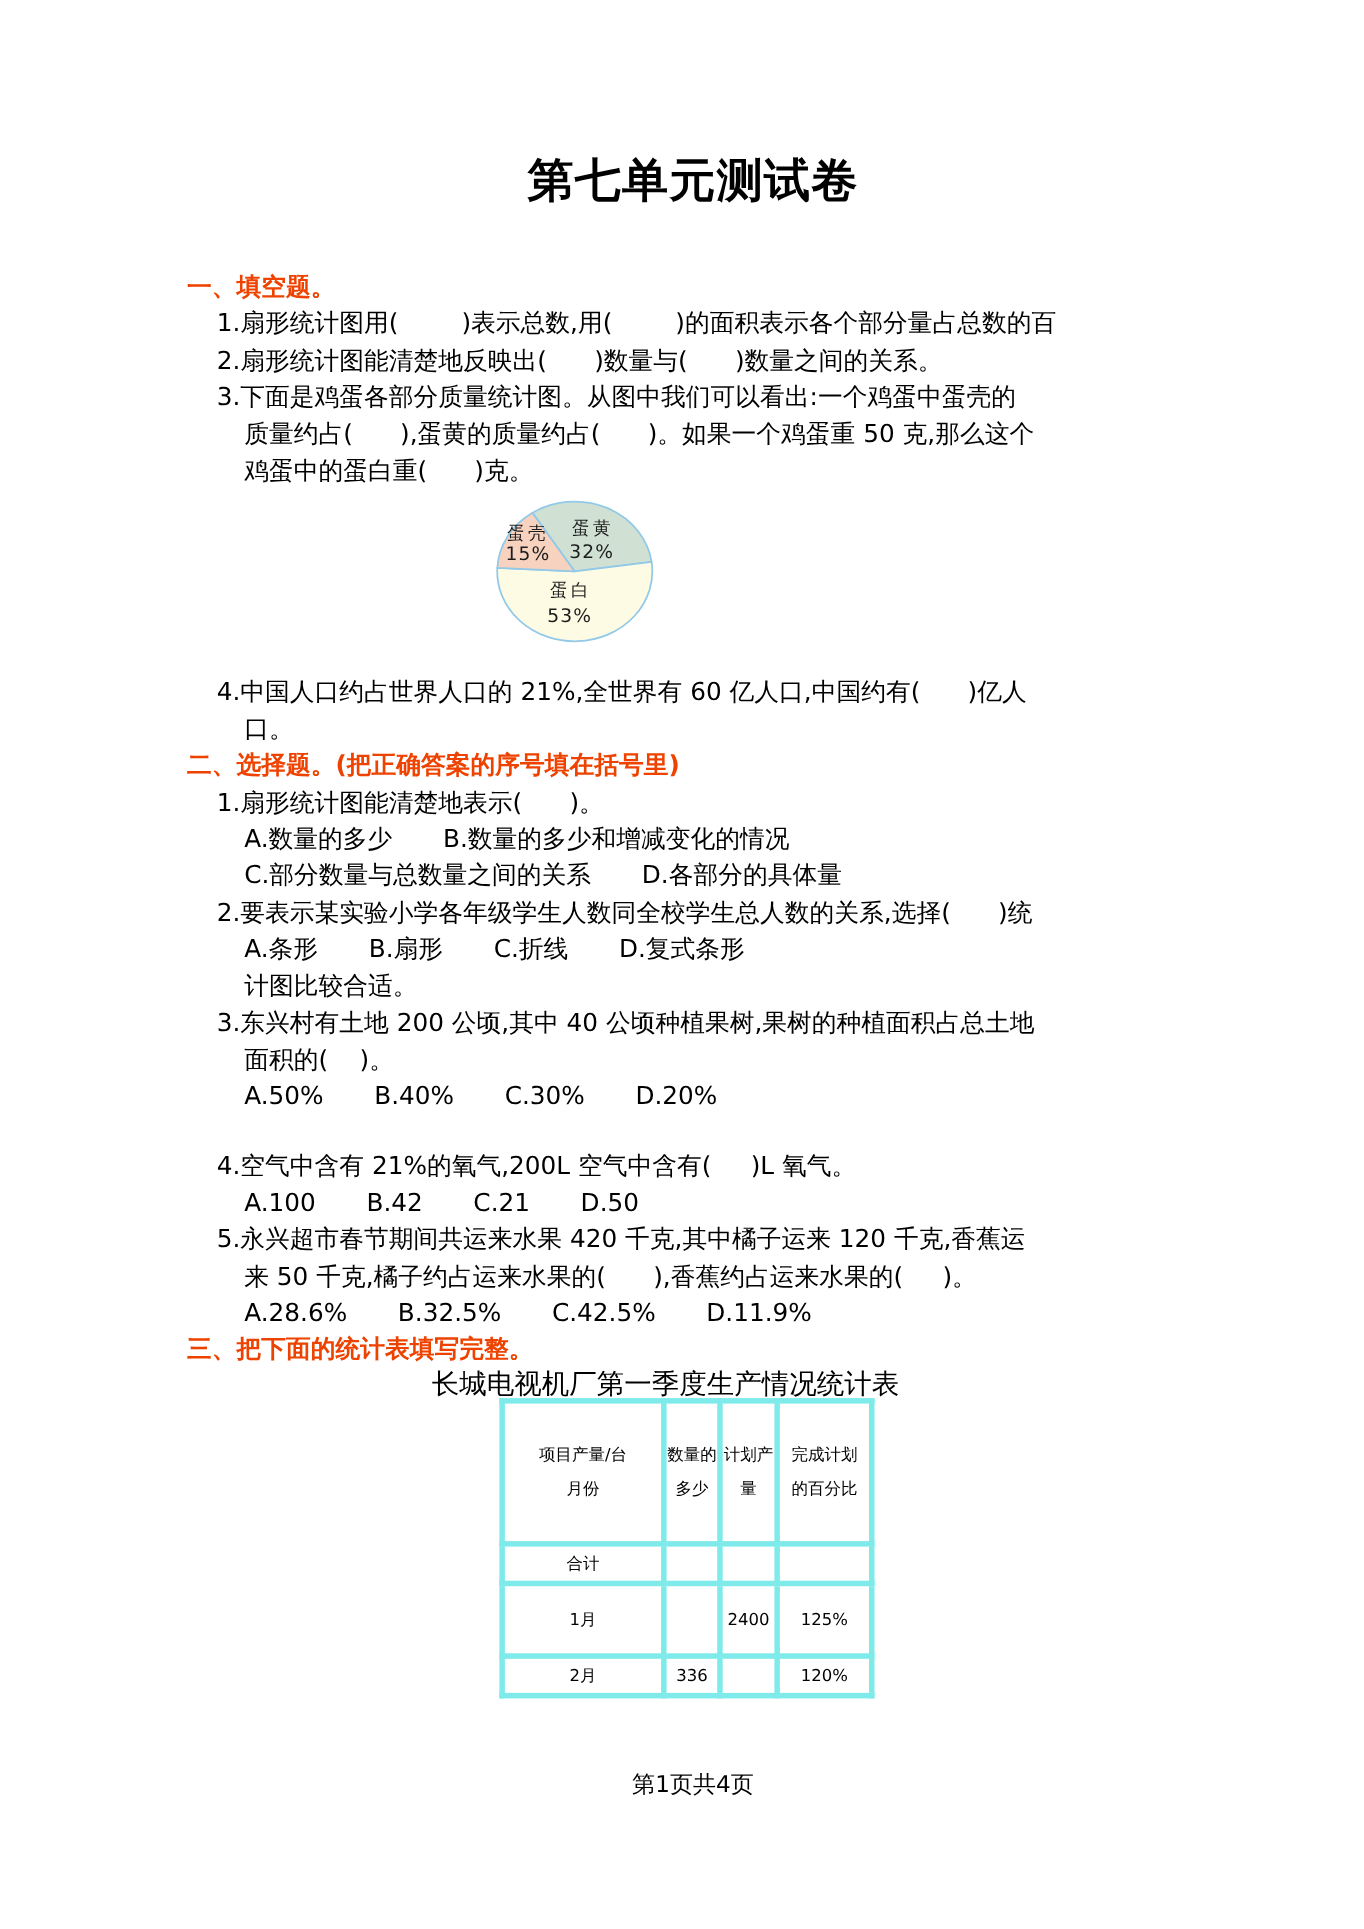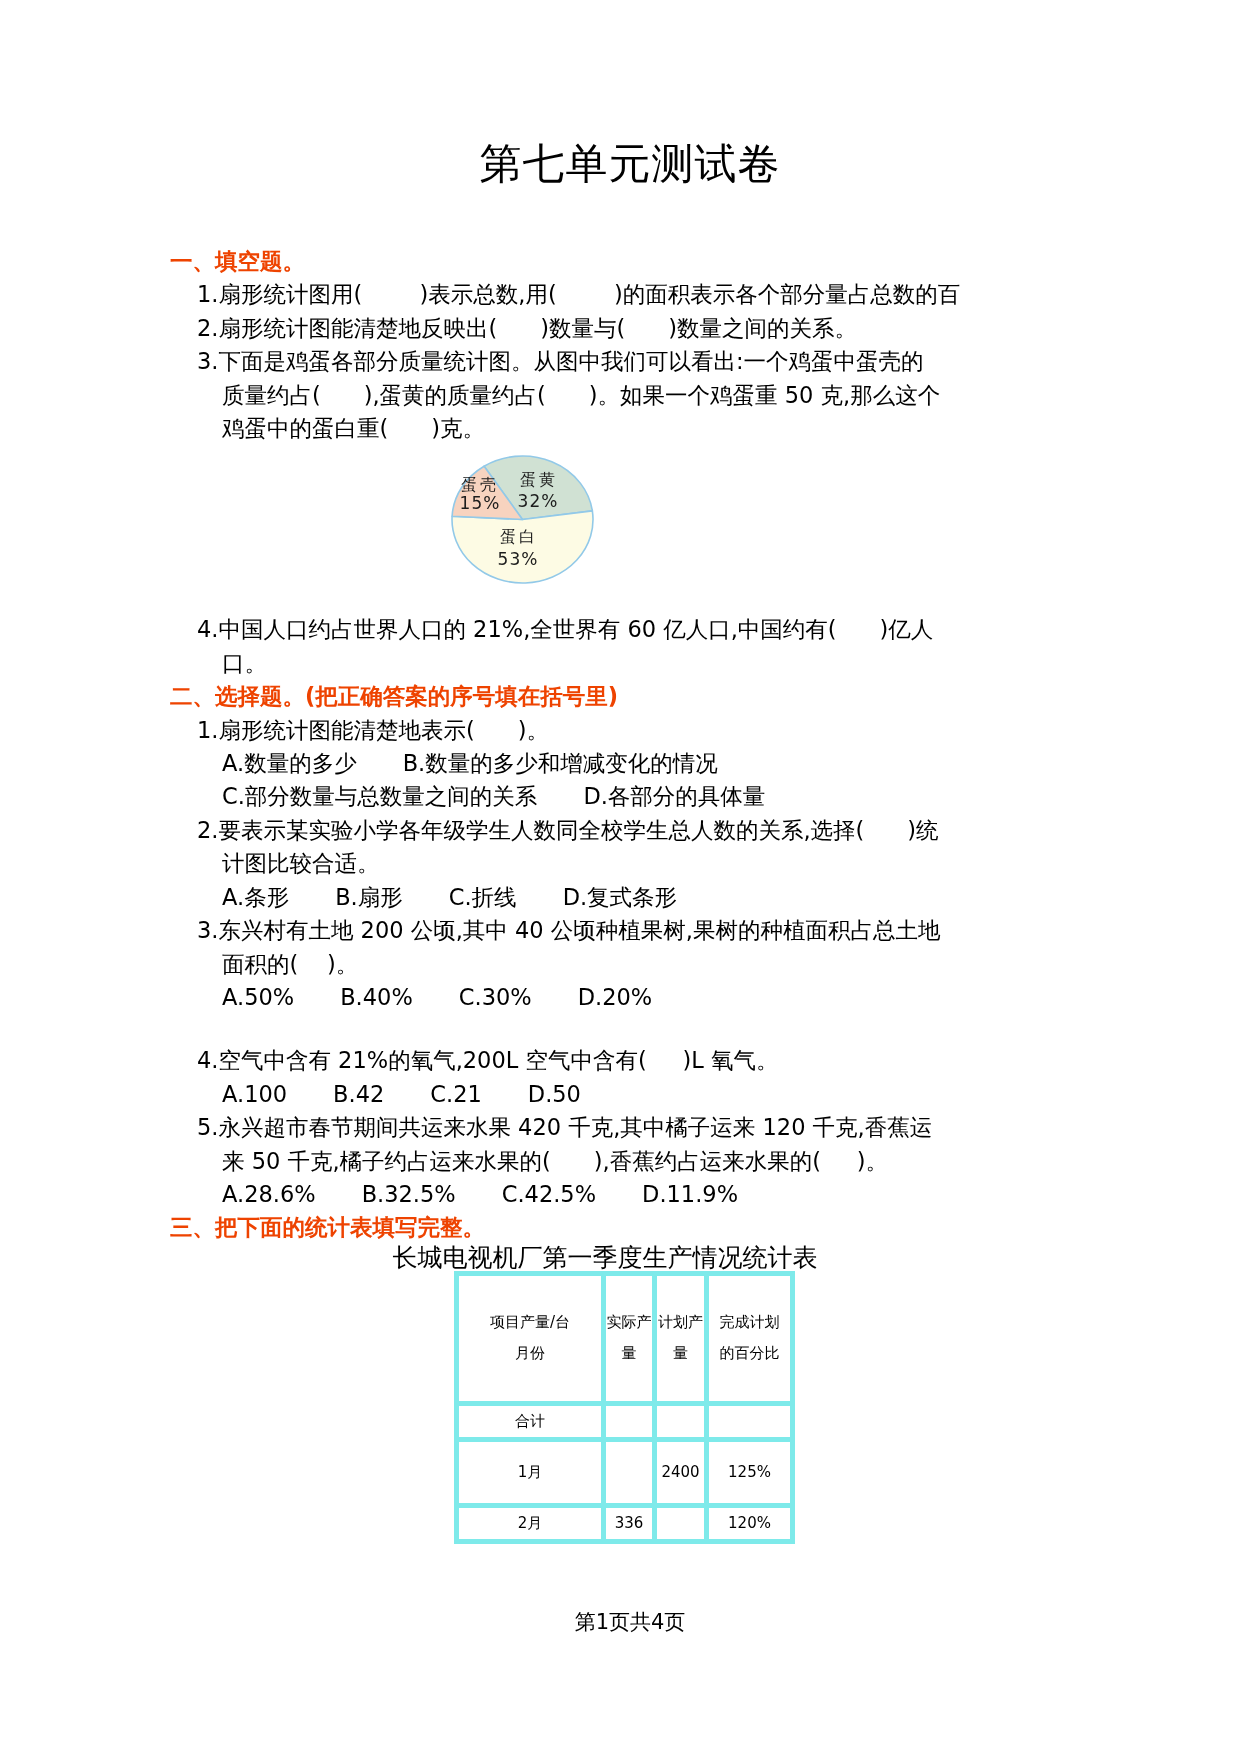--- a/index.html
+++ b/index.html
@@ -3,21 +3,21 @@
 <meta charset="utf-8">
 <style>
   html,body { margin:0; padding:0; }
   body {
     width:1240px; height:1754px; background:#ffffff; color:#000;
     font-family:"DejaVu Sans","Liberation Sans",sans-serif;
     overflow:hidden; position:relative;
   }
   .content { box-sizing:border-box; width:1240px; padding:138px 150px 0 170px; }
   .doc-title {
-    font-size:42px; line-height:52px; font-weight:400;
+    font-size:42px; line-height:52px; font-weight:700;
     text-align:center; letter-spacing:1px;
   }
   .sec-head {
     color:var(--accent,#ee4300); font-weight:700;
     font-size:22.5px; line-height:33.4px; white-space:pre-wrap;
   }
   .sec1-head { margin-top:55px; }
   .line { font-size:22.5px; line-height:33.4px; white-space:pre-wrap; }
   .item { margin-left:27px; }
   .cont { margin-left:52px; }
@@ -82,27 +82,27 @@
   <div class="line item">1.扇形统计图能清楚地表示(      )。</div>
   <div class="line opts">
     <span>A.数量的多少</span>
     <span>B.数量的多少和增减变化的情况</span>
   </div>
   <div class="line opts">
     <span>C.部分数量与总数量之间的关系</span>
     <span>D.各部分的具体量</span>
   </div>
   <div class="line item">2.要表示某实验小学各年级学生人数同全校学生总人数的关系,选择(      )统</div>
-  <div class="line cont">计图比较合适。</div>
   <div class="line opts">
     <span>A.条形</span>
     <span>B.扇形</span>
     <span>C.折线</span>
     <span>D.复式条形</span>
   </div>
+  <div class="line cont">计图比较合适。</div>
   <div class="line item">3.东兴村有土地 200 公顷,其中 40 公顷种植果树,果树的种植面积占总土地</div>
   <div class="line cont">面积的(    )。</div>
   <div class="line opts">
     <span>A.50%</span>
     <span>B.40%</span>
     <span>C.30%</span>
     <span>D.20%</span>
   </div>
   <div class="line item mt30">4.空气中含有 21%的氧气,200L 空气中含有(     )L 氧气。</div>
   <div class="line opts">
@@ -127,21 +127,21 @@
     <colgroup>
         <col style="width:147px">
         <col style="width:51px">
         <col style="width:52px">
         <col style="width:86px">
       </colgroup>
     <tbody>
         <tr class="r-head">
       <th>项目产量/台
 月份</th>
-      <th>实际产量</th>
+      <th>数量的多少</th>
       <th>计划产量</th>
       <th>完成计划
 的百分比</th>
     </tr>
     <tr class="r-total">
       <td>合计</td>
       <td></td>
       <td></td>
       <td></td>
     </tr>

